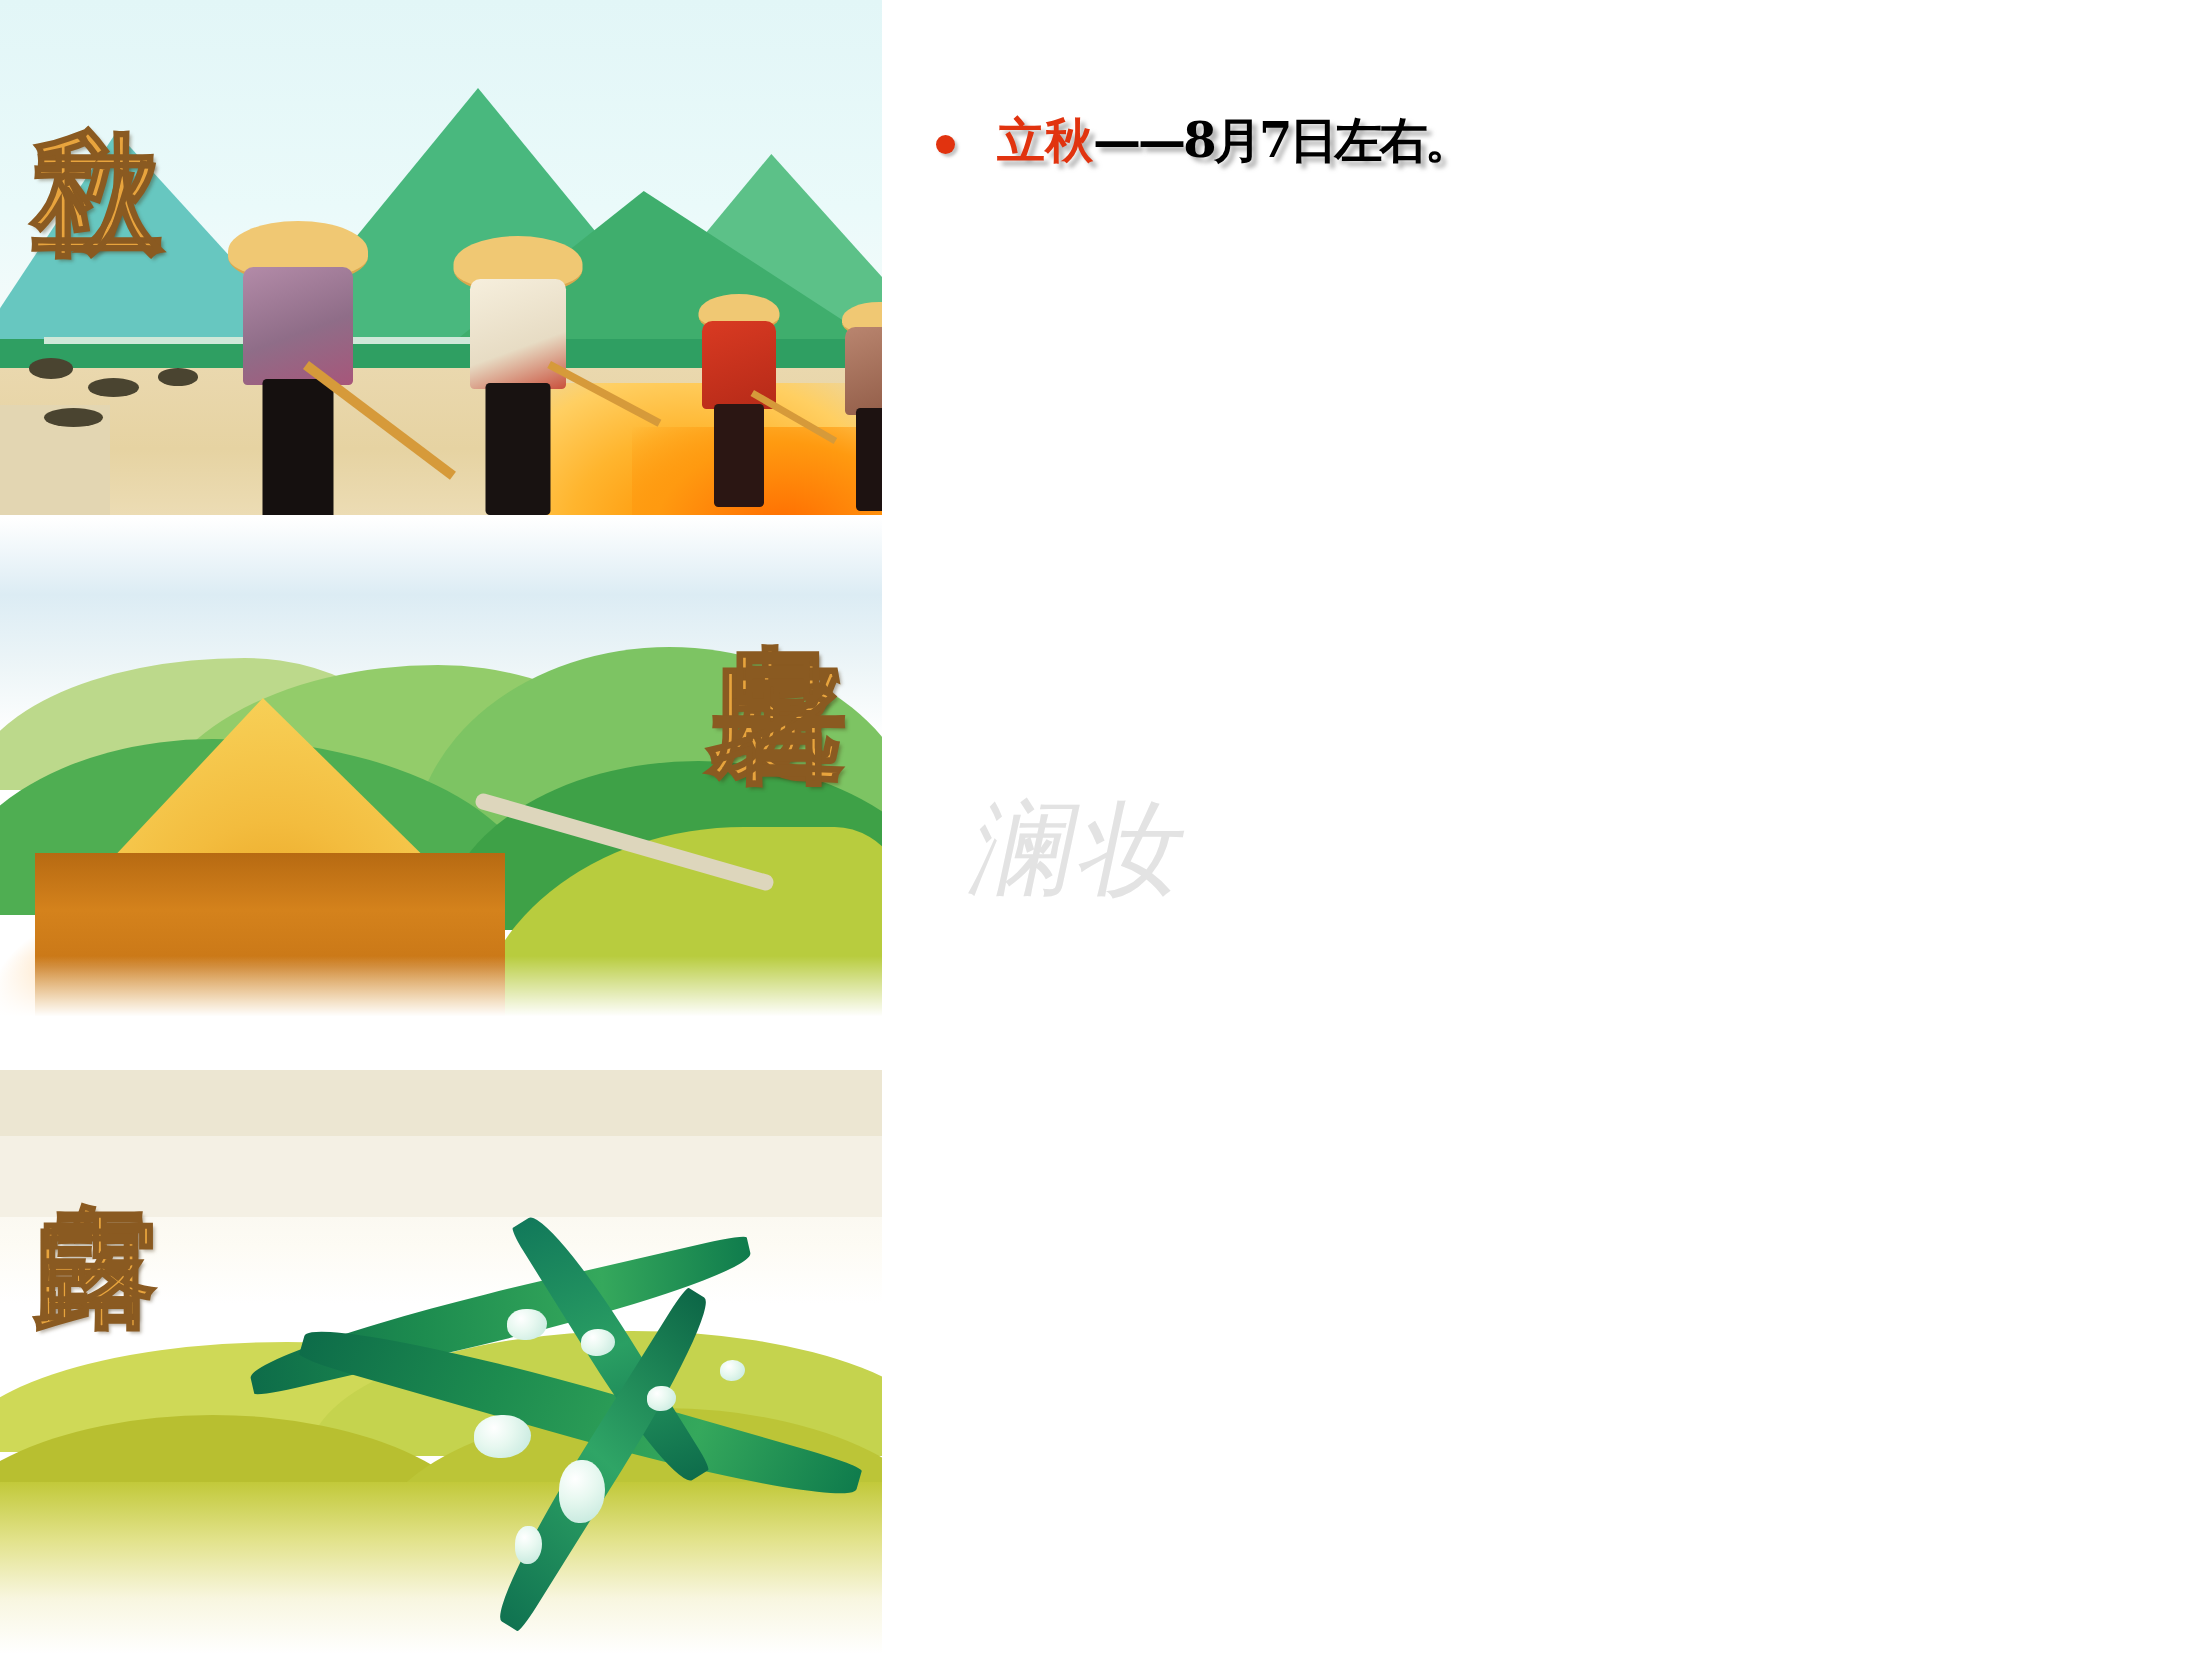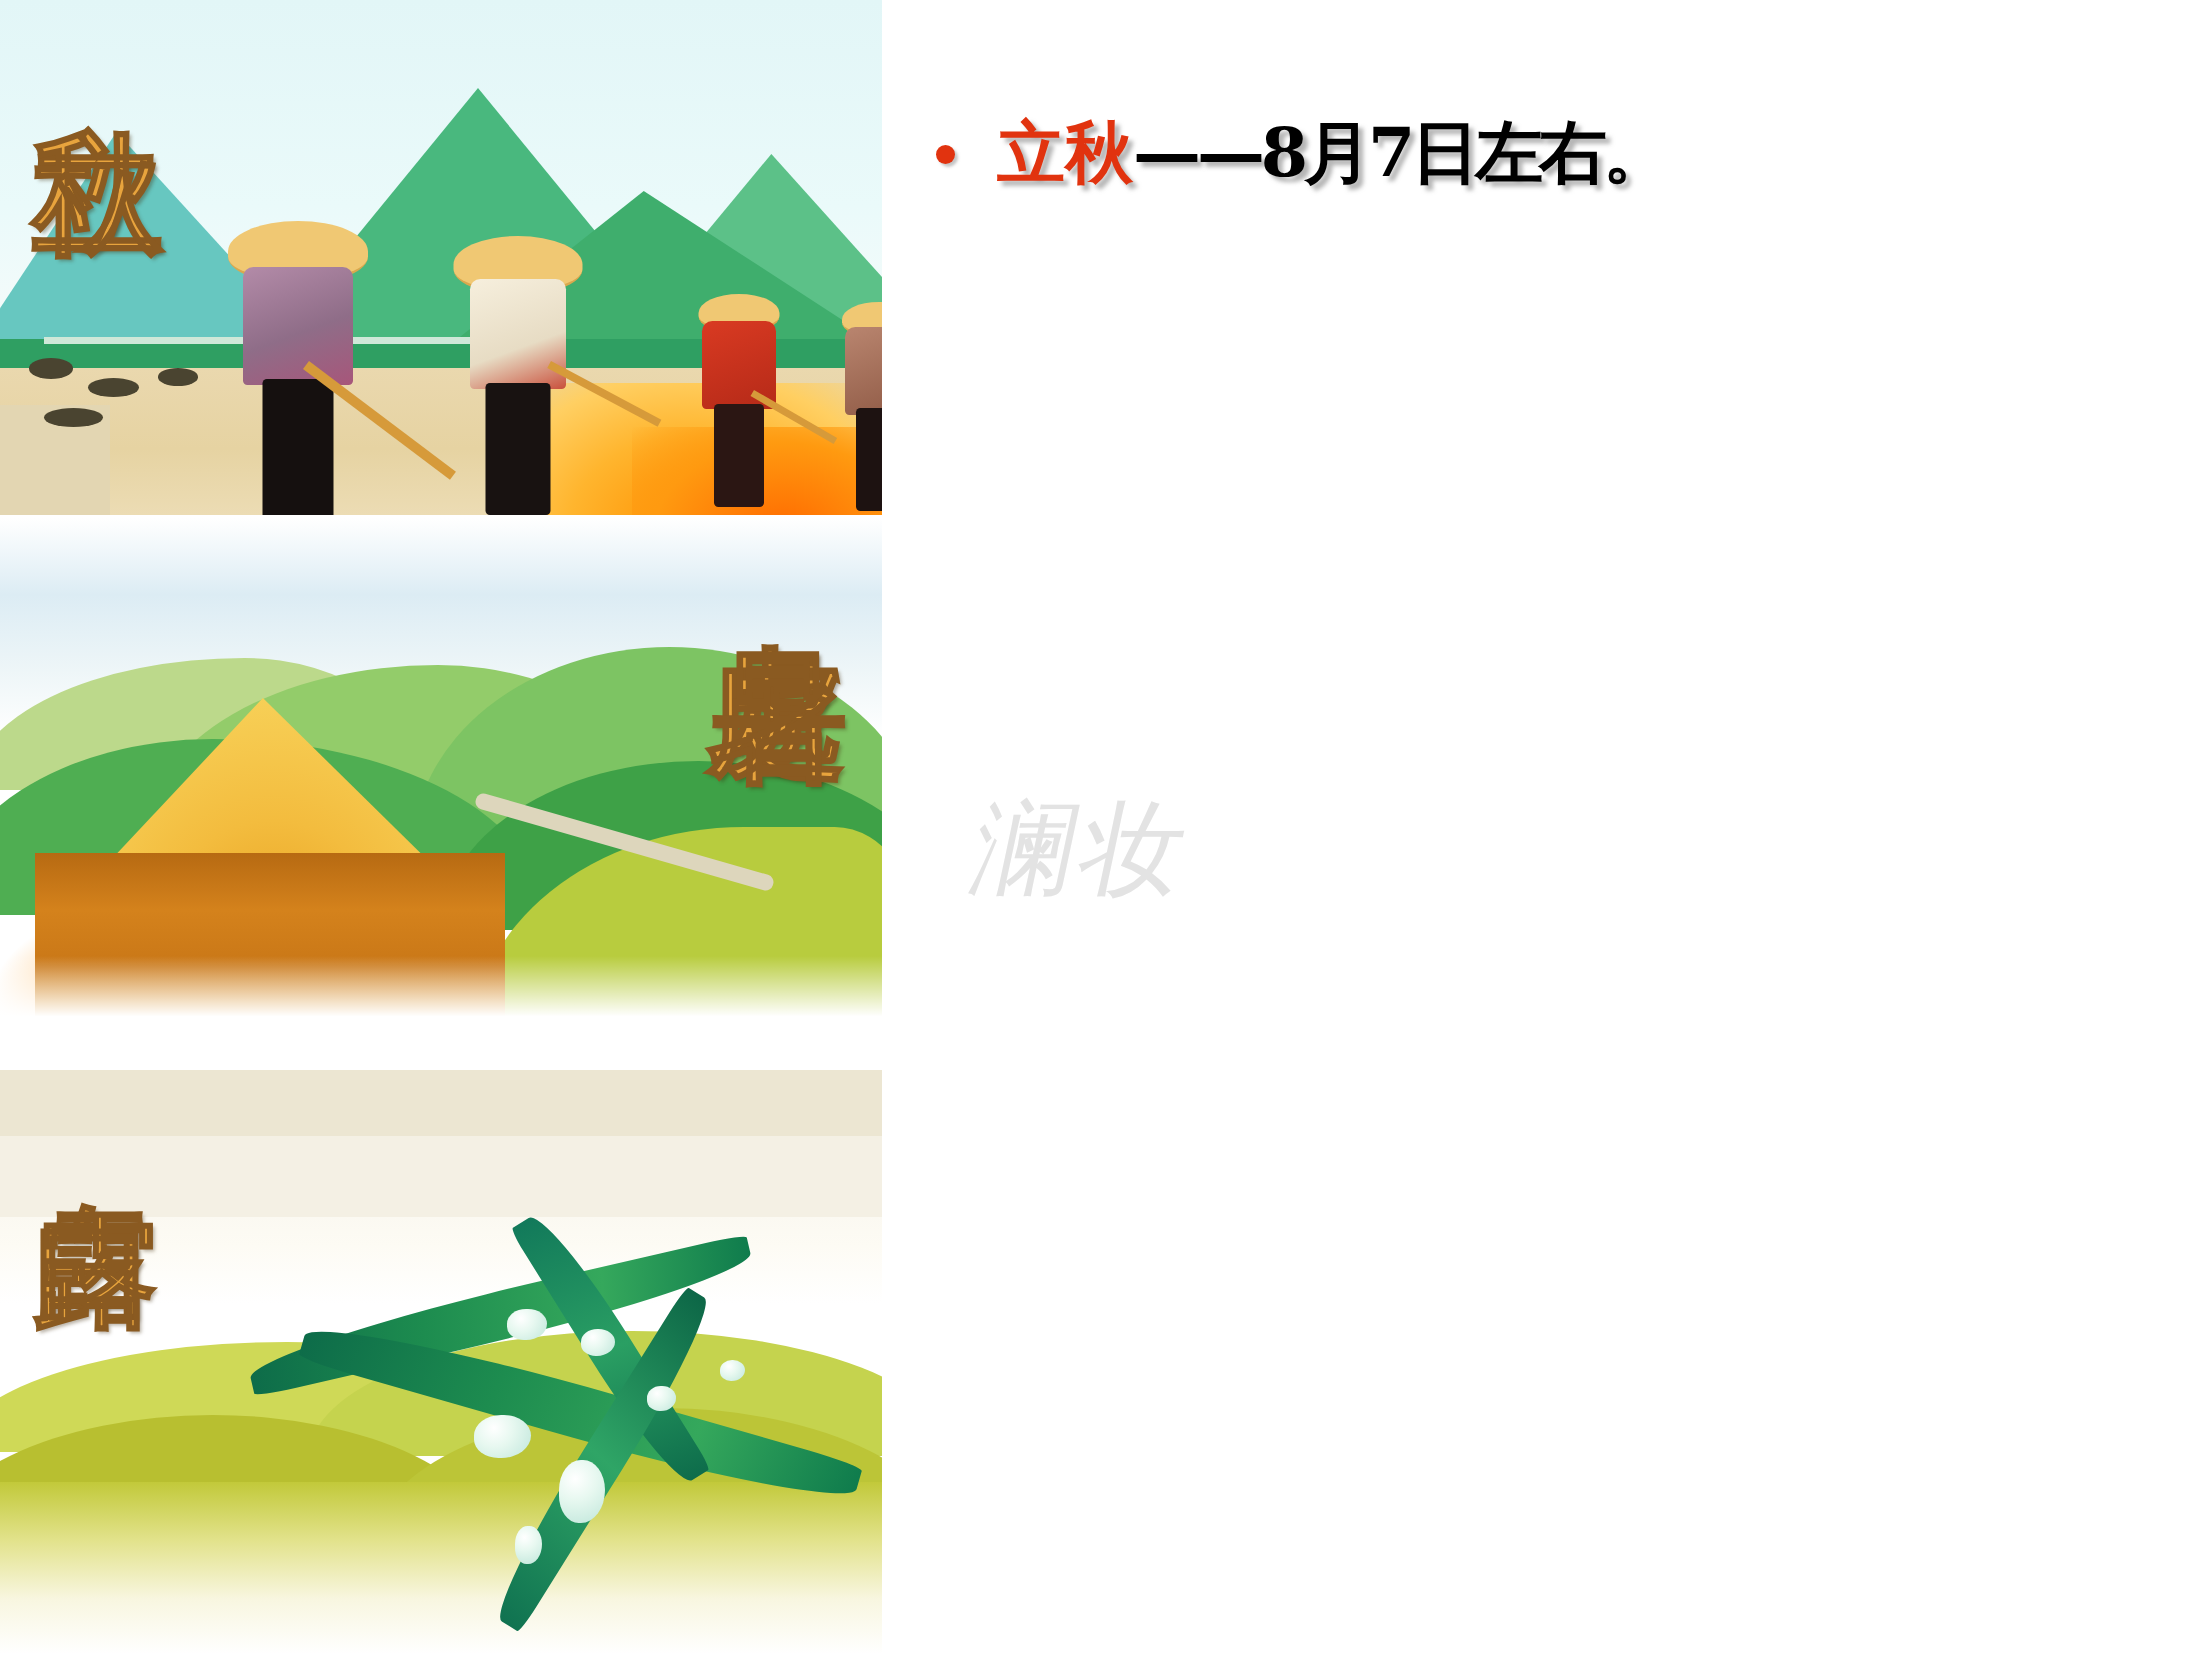--- a/index.html
+++ b/index.html
@@ -239,21 +239,21 @@
     list-style: none;
     margin: 0;
     padding: 0;
   }
   ul.bullets > li {
     position: relative;
     padding-left: 74px;
     margin: 0 0 2.9px 0;
     font-family: "DejaVu Serif", "Liberation Serif", serif;
     font-weight: 700;
-    font-size: 68px;
+    font-size: 48px;
     line-height: 1.26;
     color: #000000;
     text-shadow: 5.1px 5.1px 4.4px rgba(120,120,120,0.55);
   }
   ul.bullets > li::before {
     content: "";
     position: absolute;
     left: 13.2px;
     top: 0.52em;
     width: 19px;

